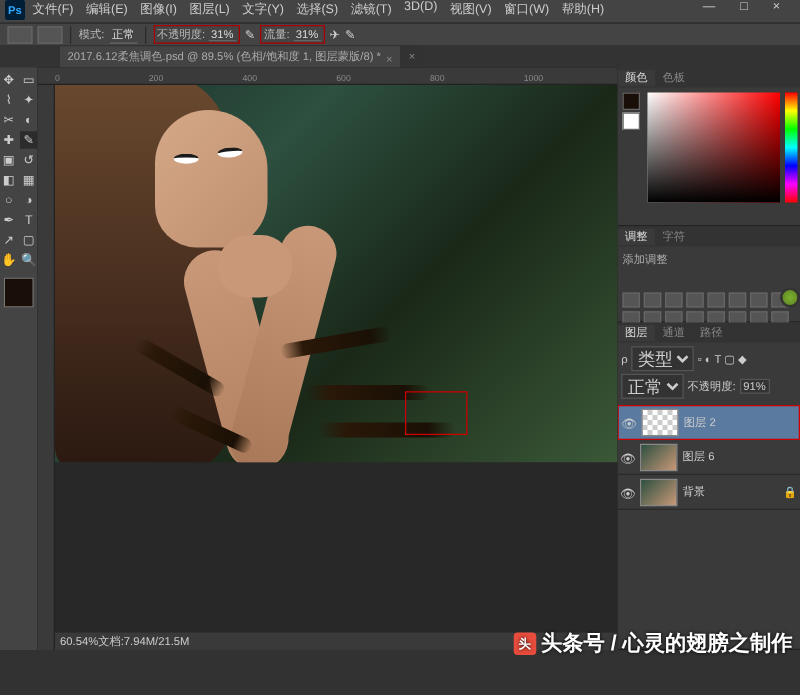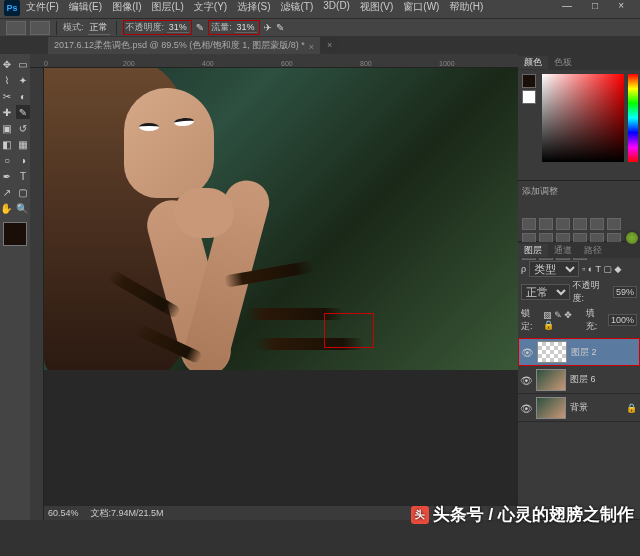--- a/index.html
+++ b/index.html
@@ -41,41 +41,41 @@
 .hand{position:absolute;left:130px;top:130px;width:60px;height:50px;background:#c89878;border-radius:30px}
 .stroke{position:absolute;background:linear-gradient(90deg,transparent,#2a1808 20%,#1a1005 80%,transparent);height:12px;border-radius:6px}
 .s1{left:60px;top:230px;width:80px;transform:rotate(30deg)}
 .s2{left:90px;top:280px;width:70px;transform:rotate(25deg)}
 .s3{left:180px;top:210px;width:90px;transform:rotate(-10deg)}
 .s4{left:200px;top:250px;width:100px}
 .s5{left:210px;top:280px;width:110px}
 .redbox{position:absolute;border:1px solid #c00}
 .rb1{left:280px;top:245px;width:50px;height:35px}
 .below{position:absolute;left:14px;top:316px;right:0;bottom:14px;background:#282828}
-.statusbar{position:absolute;bottom:0;left:14px;right:0;height:14px;background:#3a3a3a;display:flex;align-items:center;font-size:9px;padding:0 4px;gap:12px}
-.panels{width:122px;background:#3a3a3a;display:flex;flex-direction:column}
+.statusbar{position:absolute;bottom:0;left:14px;right:0;height:14px;background:#3a3a3a;display:flex;align-items:center;font-size:9px;padding:0 4px;}
+.panels{width:146px;background:#3a3a3a;display:flex;flex-direction:column}
 .pnl{border-bottom:1px solid #222}
 .ptabs{height:16px;background:#333;display:flex;align-items:center;font-size:9px}
 .ptabs span{padding:0 6px;color:#888}
 .ptabs span.act{background:#3a3a3a;color:#ddd}
 .colorpnl{height:110px;position:relative}
 .colorfield{position:absolute;left:24px;top:4px;right:16px;height:88px;background:linear-gradient(to right,#fff 0%,#ff0000 100%);}
 .colorfield::before{content:"";position:absolute;inset:0;background:linear-gradient(to bottom,transparent 0%,#000 100%)}
 .huebar{position:absolute;right:2px;top:4px;width:10px;height:88px;background:linear-gradient(to bottom,#f00,#ff0,#0f0,#0ff,#00f,#f0f,#f00)}
 .swatches{position:absolute;left:4px;top:4px;width:16px}
 .swatches div{width:14px;height:14px;border:1px solid #666;margin-bottom:2px}
 .adjpnl{height:60px;padding:4px}
 .adjpnl .lbl{font-size:9px;color:#aaa;margin-bottom:20px}
 .adjpnl .icons{display:flex;flex-wrap:wrap;gap:3px}
 .adjpnl .icons i{width:14px;height:12px;background:#555;border:1px solid #666}
 .greendot{position:absolute;right:0;top:230px;width:16px;height:16px;background:radial-gradient(circle,#7db030,#5a8020);border-radius:50%;border:2px solid #333}
 .layerpnl{flex:1;display:flex;flex-direction:column}
 .lopts{padding:3px;font-size:9px}
 .lopts .row{display:flex;align-items:center;gap:3px;margin-bottom:2px}
-.lopts select{background:#333;color:#ccc;border:1px solid #555;font-size:11px;width:50px}
+.lopts select{background:#333;color:#ccc;border:1px solid #555;font-size:14px;width:50px}
 .lopts .fld{background:#333;border:1px solid #555;padding:0 2px}
 .layers{flex:1;overflow:auto}
 .layer{display:flex;align-items:center;height:28px;padding:2px;gap:4px;border-bottom:1px solid #2a2a2a}
 .layer.sel{background:#5a7aa0;border:1px solid #c00}
 .layer .eye{position:static;width:12px;height:10px;background:none;border:none;color:#ccc;font-size:10px}
 .layer .thumb{width:30px;height:22px;background:#666;border:1px solid #888}
 .layer .thumb.trans{background:repeating-conic-gradient(#ccc 0 25%,#fff 0 50%) 0 0/8px 8px}
 .layer .thumb.img{background:linear-gradient(135deg,#2d5040,#c89878)}
 .layer .nm{font-size:9px}
 .layer .lock{margin-left:auto;font-size:9px}
@@ -223,20 +223,24 @@
       <div class="colorpnl">
         <div class="swatches">
             <div style="background:#1a0f08"></div>
             <div style="background:#fff"></div>
           </div>
         <div class="colorfield"></div>
         <div class="huebar"></div>
       </div>
     </div>
     <div class="pnl">
+      <div class="ptabs">
+        <span class="act">调整</span>
+        <span>字符</span>
+      </div>
       <div class="adjpnl">
         <div class="lbl">添加调整</div>
         <div class="icons">
           <i></i>
             <i></i>
             <i></i>
             <i></i>
             <i></i>
             <i></i>
             <i></i>
@@ -261,27 +265,21 @@
       </div>
       <div class="lopts">
         <div class="row">
           <span>ρ</span>
           <select><option>类型</option></select>
           <span>▫ ◐ T ▢ ◆</span>
         </div>
         <div class="row">
           <select><option>正常</option></select>
           <span>不透明度:</span>
-          <span class="fld">59%</span>
-        </div>
-        <div class="row">
-          <span>锁定:</span>
-          <span>▧ ✎ ✥ 🔒</span>
-          <span style="margin-left:auto">填充:</span>
-          <span class="fld">100%</span>
+          <span class="fld">91%</span>
         </div>
       </div>
       <div class="layers">
         <div class="layer sel">
           <span class="eye">👁</span>
           <div class="thumb trans"></div>
           <span class="nm">图层 2</span>
         </div>
         <div class="layer">
           <span class="eye">👁</span>

